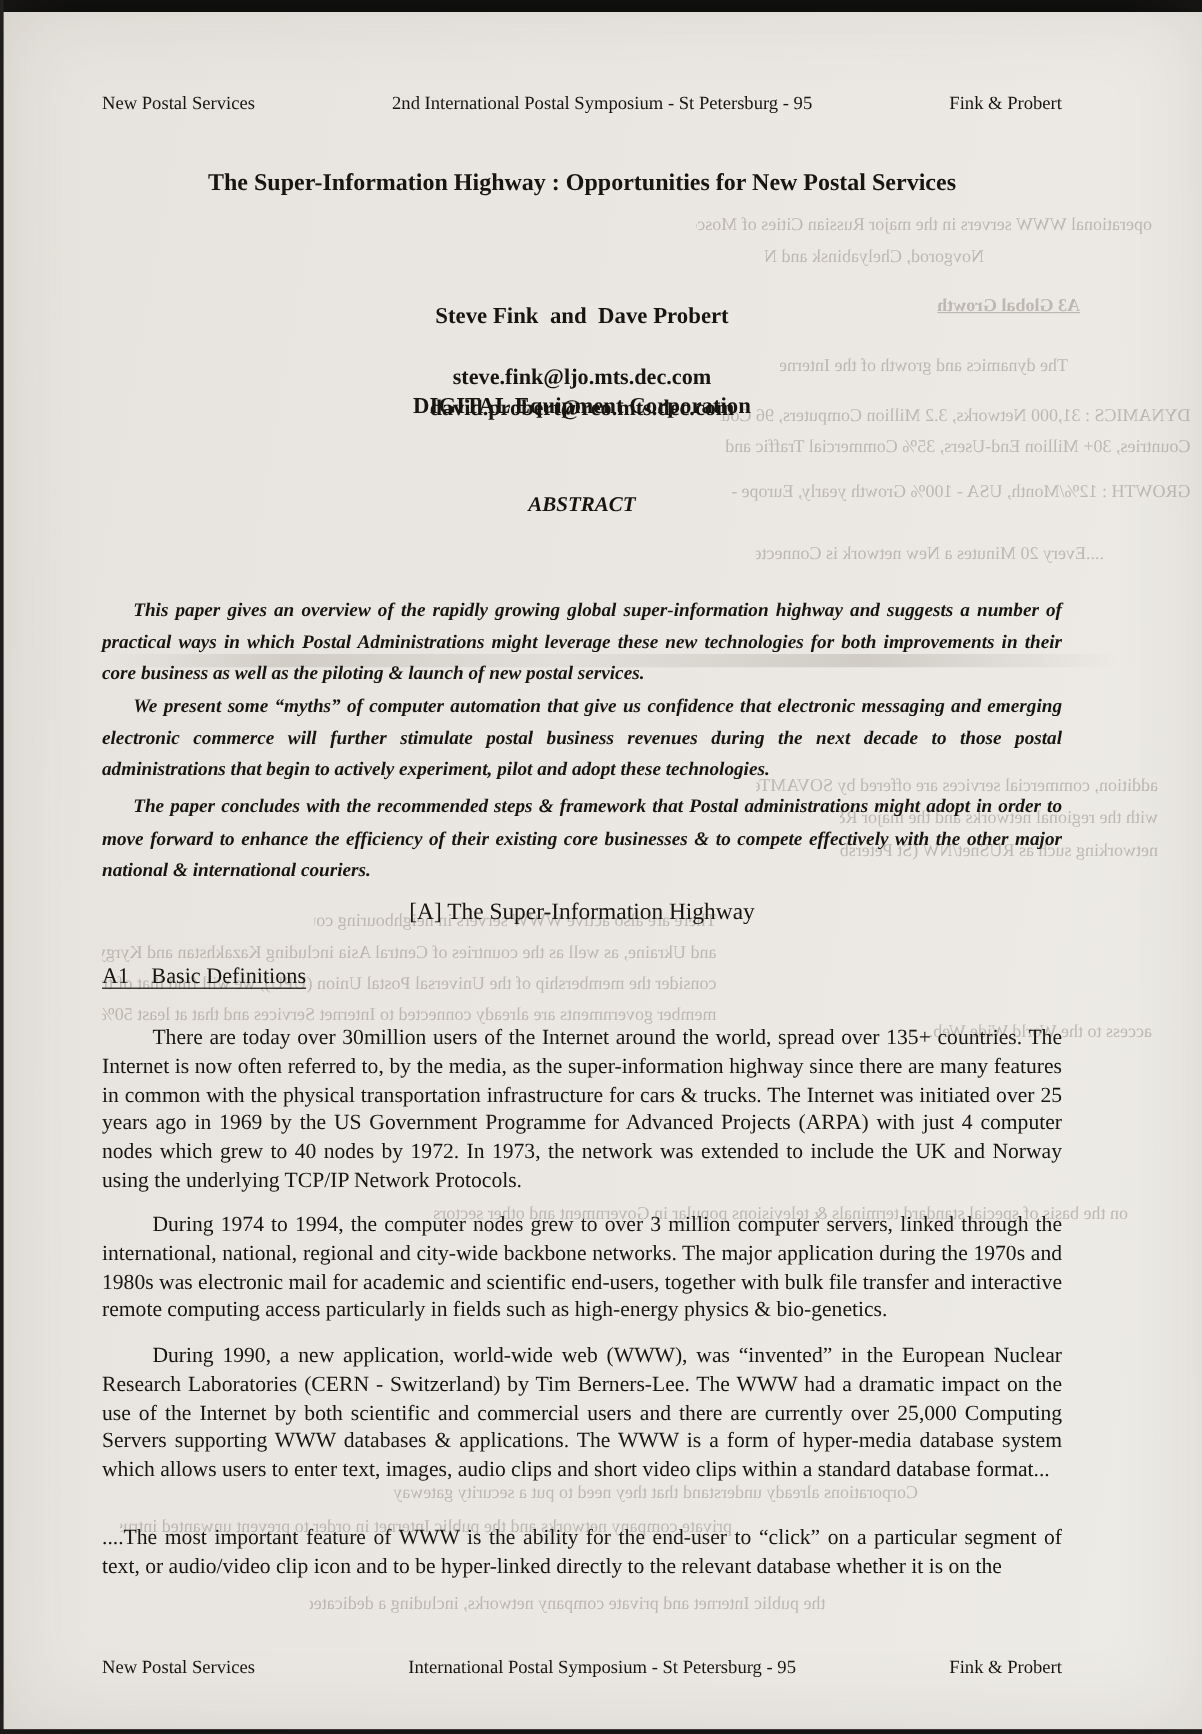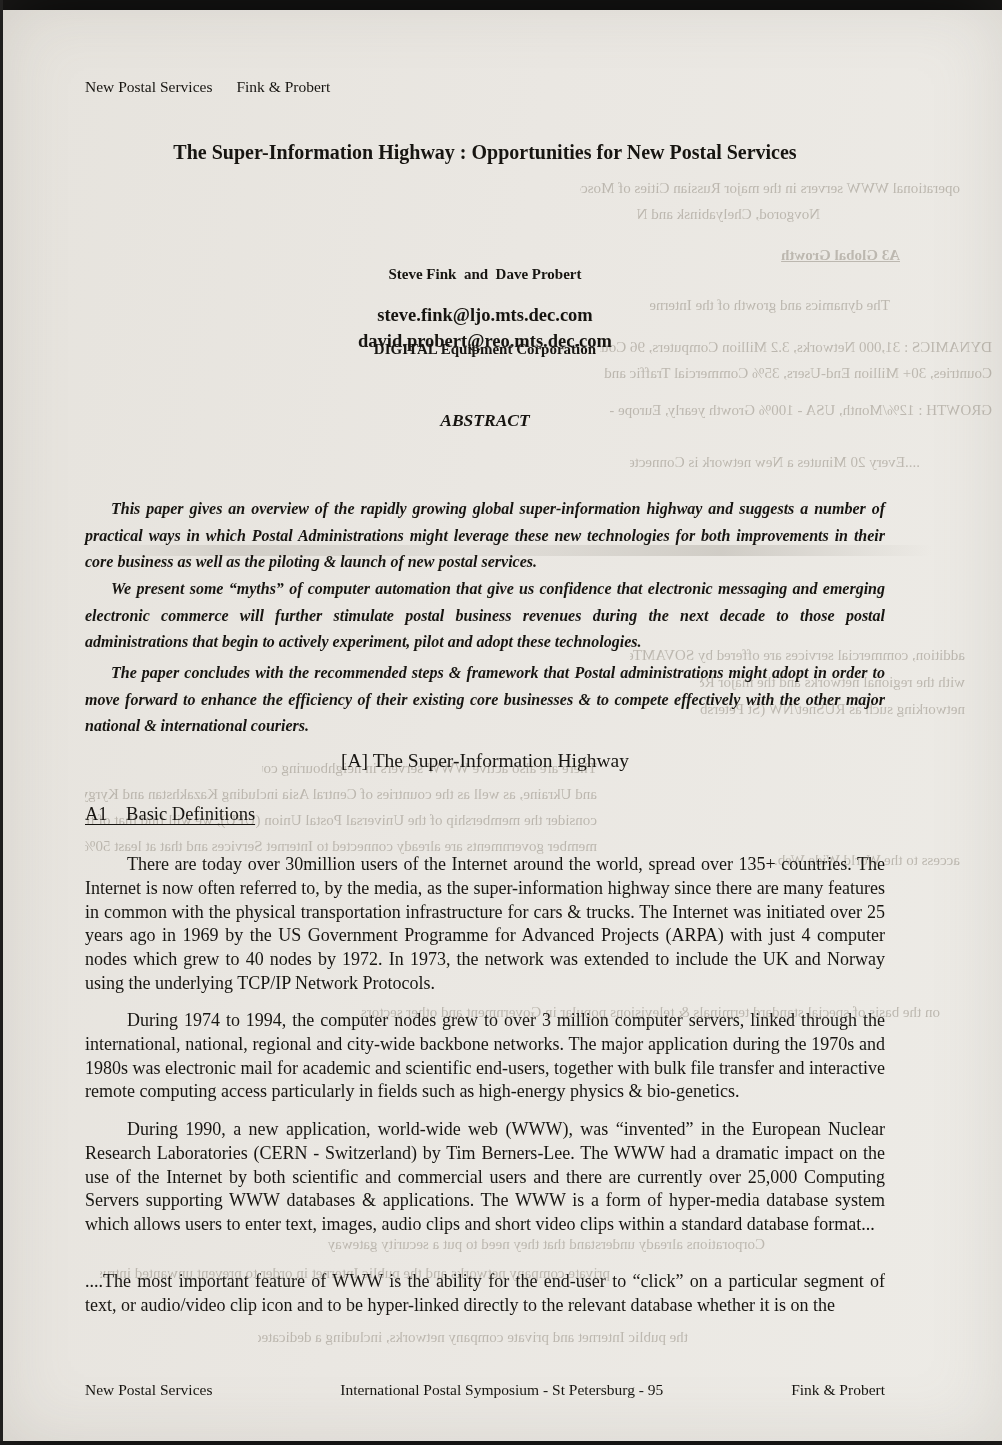--- a/index.html
+++ b/index.html
@@ -10,31 +10,31 @@
     color:#171511;
   }
   .scan::after{ 
     content:"";position:absolute;inset:0;pointer-events:none;z-index:5;
     box-shadow:inset 0 0 70px rgba(120,115,105,0.18);
   }
   .edge-top{position:absolute;top:0;left:0;right:0;height:10px;background:#070707;z-index:4;}
   .edge-left{position:absolute;top:0;left:0;bottom:0;width:3px;background:#161616;z-index:4;}
   .edge-bottom{position:absolute;left:0;right:0;bottom:0;height:4px;background:#0d0d0d;z-index:4;}
 
-  .abs{position:absolute;z-index:2;margin:0;gap:24px;}
+  .abs{position:absolute;z-index:2;margin:0;}
   .col{left:85px;width:800px;}
 
   .header,.footer{display:flex;align-items:baseline;font-size:15.5px;}
   .header{top:78px;}
   .footer{top:1381px;}
   .h-center{flex:1;text-align:center;}
 
   .title{top:141px;text-align:center;font-size:20px;font-weight:bold;white-space:pre;}
 
-  .authors{top:212px;text-align:center;font-weight:bold;font-size:15px;line-height:25px;white-space:pre;}
+  .authors{top:201px;text-align:center;font-weight:bold;font-size:19px;line-height:25px;white-space:pre;}
   .emails{top:303px;text-align:center;font-weight:bold;font-size:18.5px;line-height:25.5px;}
 
   .abs-head{top:410px;text-align:center;font-weight:bold;font-style:italic;font-size:17.5px;}
 
   .abstract-p{font-style:italic;font-weight:bold;font-size:16px;line-height:26.5px;
               text-align:justify;text-indent:26px;}
   .body-p{font-size:18px;line-height:23.8px;text-align:justify;text-indent:42px;}
   .no-indent{text-indent:0;}
 
   .sec-head{top:750px;text-align:center;font-weight:normal;font-size:19.5px;}
@@ -84,20 +84,21 @@
       <div class="ghost" style="left: 760px; top: 848px; width: 200px;">access to the World Wide Web.</div>
       <div class="ghost" style="left: 85px; top: 1000px; width: 855px;">on the basis of special standard terminals &amp; televisions popular in Government and other sectors</div>
       <div class="ghost" style="left: 275px; top: 1232px; width: 490px;">Corporations already understand that they need to put a security gateway</div>
       <div class="ghost" style="left: 100px; top: 1261px; width: 510px;">private company networks and the public Internet in order to prevent unwanted intrusion, or loss of data</div>
       <div class="ghost" style="left: 258px; top: 1325px; width: 430px;">the public Internet and private company networks, including a dedicated mail gateway.</div>
     </div>
   <div class="smudge"></div>
 
   <div class="abs col header">
     <span>New Postal Services</span>
+    <span class="h-center">2nd International Postal Symposium  - St Petersburg - 95</span>
     <span>Fink &amp; Probert</span>
   </div>
 
   <h1 class="abs col title">The Super-Information Highway : Opportunities for New Postal Services</h1>
 
   <div class="abs col authors">
     <div>Steve Fink  and  Dave Probert</div>
     <div>DIGITAL Equipment Corporation</div>
   </div>
 

